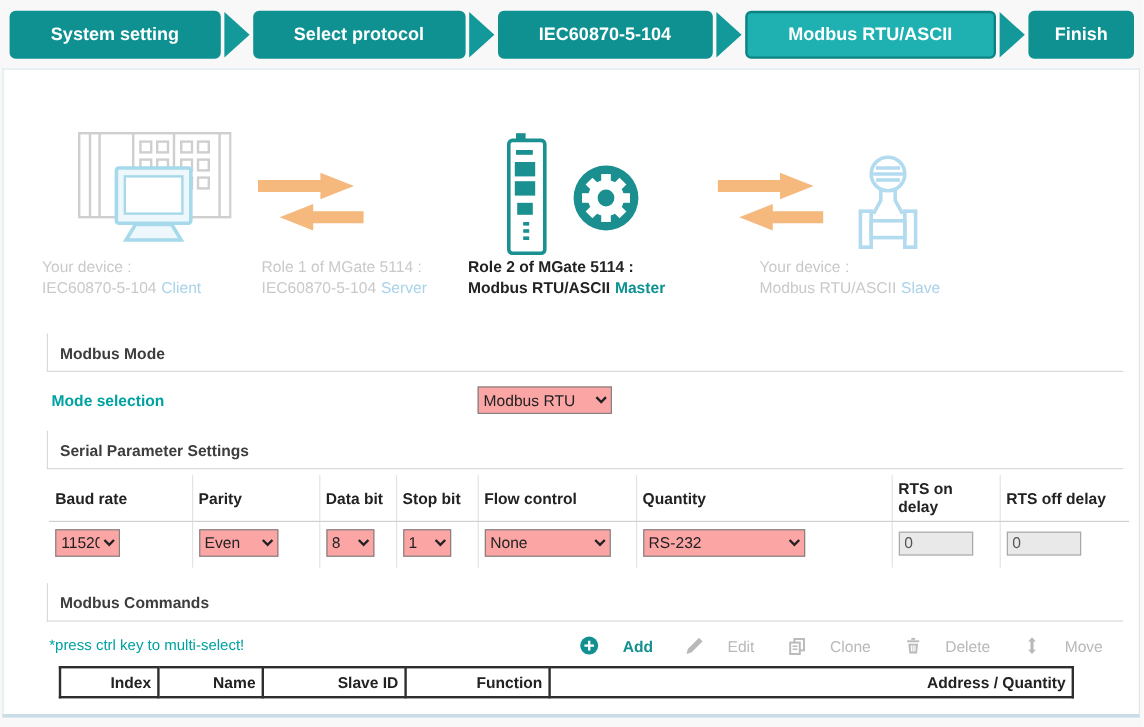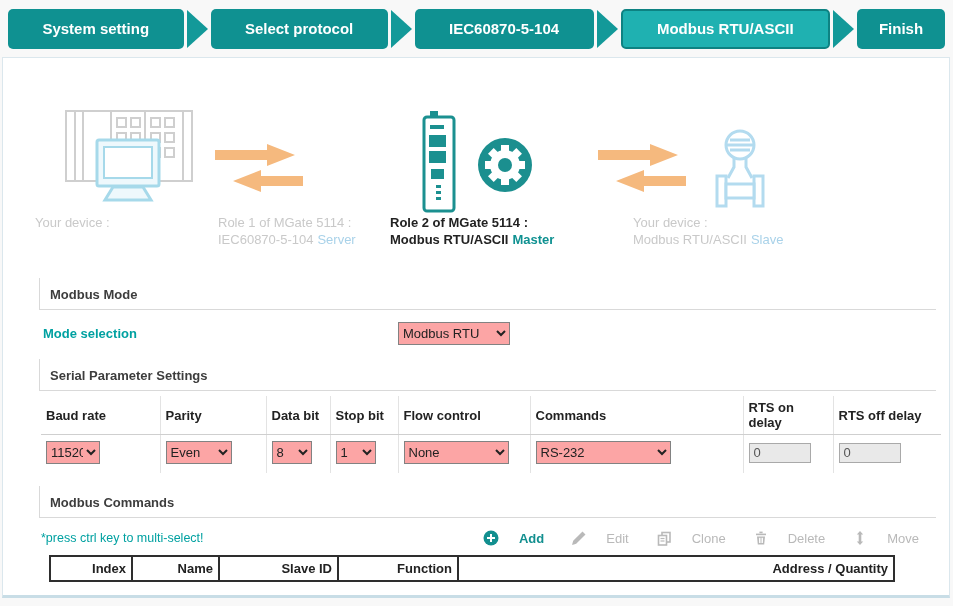--- a/index.html
+++ b/index.html
@@ -169,20 +169,21 @@
         <line x1="17" y1="21" x2="37" y2="21"></line>
         <path d="M21 29 L21 38 L15 49 M33 29 L33 38 L39 49" fill="none"></path>
         <rect x="4" y="47" width="9" height="30"></rect>
         <rect x="41" y="47" width="9" height="30"></rect>
         <rect x="13" y="55" width="28" height="14"></rect>
       </g>
     </svg>
 
     <div class="node-label dim n0">
       <div>Your device :</div>
+      <div><span>IEC60870-5-104</span><span class="role">Client</span></div>
     </div>
     <div class="node-label dim n1">
       <div>Role 1 of MGate 5114 :</div>
       <div><span>IEC60870-5-104</span><span class="role">Server</span></div>
     </div>
     <div class="node-label active n2">
       <div>Role 2 of MGate 5114 :</div>
       <div><span>Modbus RTU/ASCII</span><span class="role">Master</span></div>
     </div>
     <div class="node-label dim n3">
@@ -211,21 +212,21 @@
         <col style="width:90px">
         <col style="width:108px">
     </colgroup>
     <tbody>
         <tr>
       <th>Baud rate</th>
       <th>Parity</th>
       <th>Data bit</th>
       <th>Stop bit</th>
       <th>Flow control</th>
-      <th>Commands</th>
+      <th>Quantity</th>
       <th>RTS on delay</th>
       <th>RTS off delay</th>
     </tr>
     <tr>
       <td><select class="w70"><option>115200</option></select></td>
       <td><select class="w66"><option>Even</option></select></td>
       <td><select class="w40"><option>8</option></select></td>
       <td><select class="w40"><option>1</option></select></td>
       <td><select class="w105"><option>None</option></select></td>
       <td><select class="w135"><option>RS-232</option></select></td>

